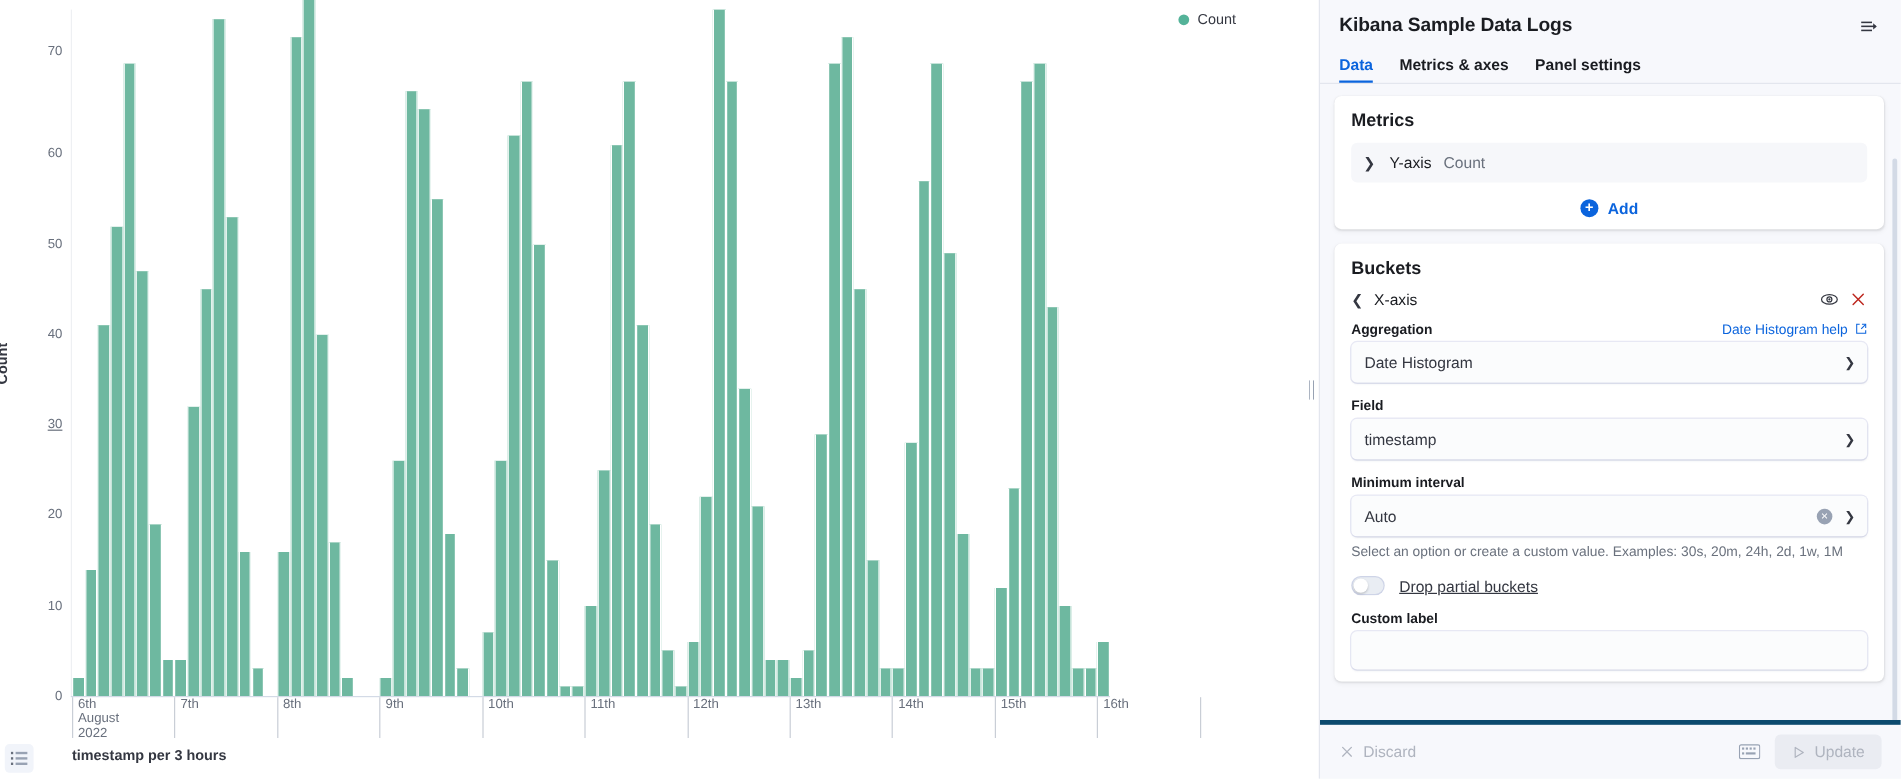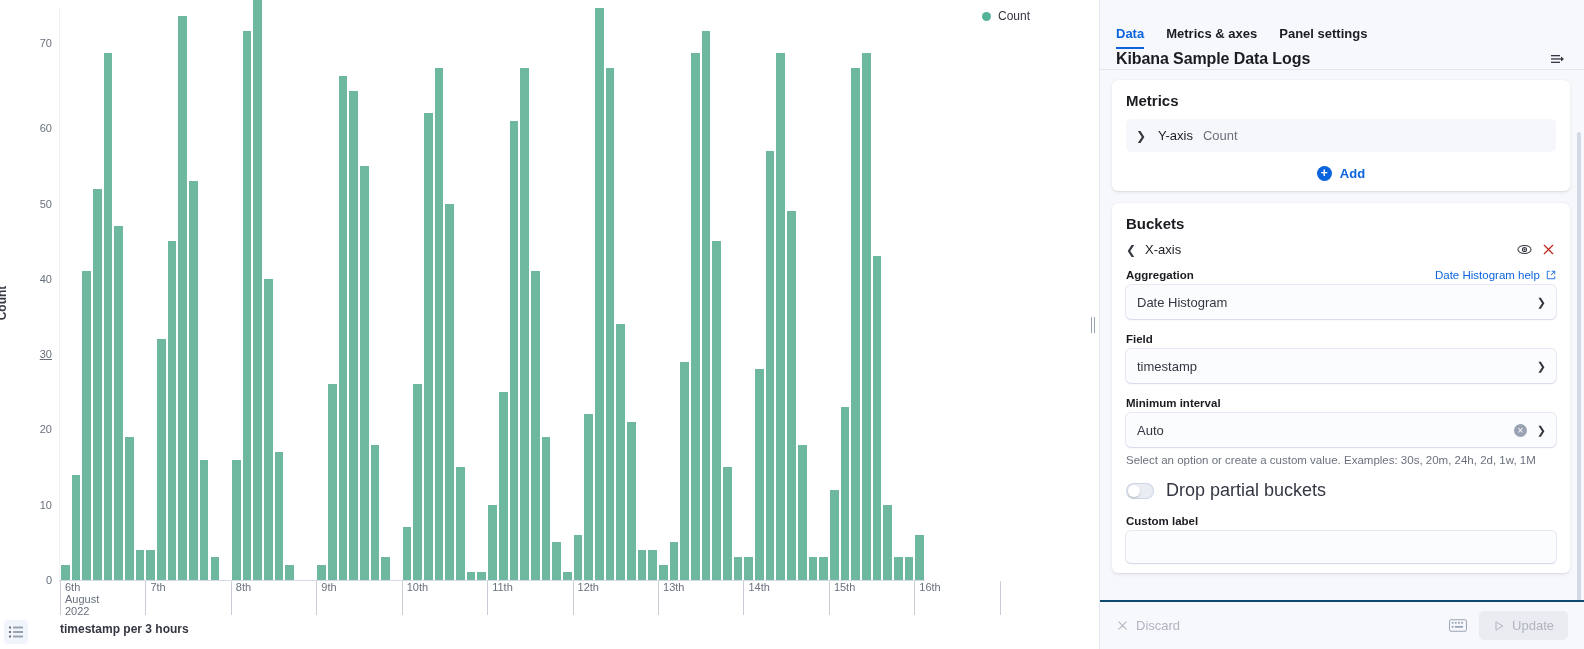--- a/index.html
+++ b/index.html
@@ -180,35 +180,35 @@
   .switch {
     width: 28px; height: 16px; border-radius: 9px;
     background: #e9edf3; box-shadow: inset 0 0 0 1px rgba(19,34,149,.12);
     position: relative; cursor: pointer; flex: 0 0 28px;
   }
   .switch .knob {
     position: absolute; left: 2px; top: 2px;
     width: 12px; height: 12px; border-radius: 50%; background: #fff;
     box-shadow: 0 1px 2px rgba(0,0,0,.2);
   }
-  .toggle-label { font-size: 18px; color: #343741; }
+  .toggle-label { font-size: 13px; color: #343741; text-decoration: underline; }
   .text-input {
     height: 32px; background: #fbfcfd;
     border-radius: 5px;
     box-shadow: 0 0 0 1px rgba(19,34,149,.1), 0 2px 2px -1px rgba(152,162,179,.2);
   }
   #panel-scrollbar {
     position: absolute; right: 3px; top: 62px;
     width: 4px; height: 525px; border-radius: 2px; background: #d3dae6;
     cursor: pointer;
   }
 
   #editor-foot {
     flex: 0 0 auto; height: 49px;
-    border-top: 2px solid #0c4a6e;
+    border-top: 4px solid #0c4a6e;
     background: #f7f8fc;
     display: flex; align-items: center;
     padding: 12px 16px;
     gap: 10px;
   }
   #discard-btn {
     display: flex; align-items: center; gap: 7px;
     font-size: 13px; color: #afb4bf; cursor: pointer;
   }
   #foot-spacer { flex: 1; }
@@ -379,35 +379,35 @@
     </div>
   </div>
 
   <div id="resizer">
     <span class="grip"></span>
   </div>
 
   <div id="editor">
 
     <div id="editor-head">
-      <div id="tabs">
-        <div class="tab active">Data</div>
-        <div class="tab">Metrics &amp; axes</div>
-        <div class="tab">Panel settings</div>
-      </div>
       <div id="editor-title-row">
         <div id="editor-title">Kibana Sample Data Logs</div>
         <div id="collapse-btn">
           <svg width="16" height="16" viewBox="0 0 16 16">
             <rect x="1" y="4" width="9" height="1.3" fill="#343741"></rect>
             <rect x="1" y="10.7" width="9" height="1.3" fill="#343741"></rect>
             <rect x="1" y="7.3" width="12" height="1.3" fill="#343741"></rect>
             <path d="M11 5.4 L14 8 L11 10.6 Z" fill="#343741"></path>
           </svg>
         </div>
+      </div>
+      <div id="tabs">
+        <div class="tab active">Data</div>
+        <div class="tab">Metrics &amp; axes</div>
+        <div class="tab">Panel settings</div>
       </div>
       <div id="tabs-underline"></div>
     </div>
 
     <div id="editor-body">
 
       <div class="card">
         <div class="card-title">Metrics</div>
         <div class="metric-row">
           <span class="chev">❯</span>

